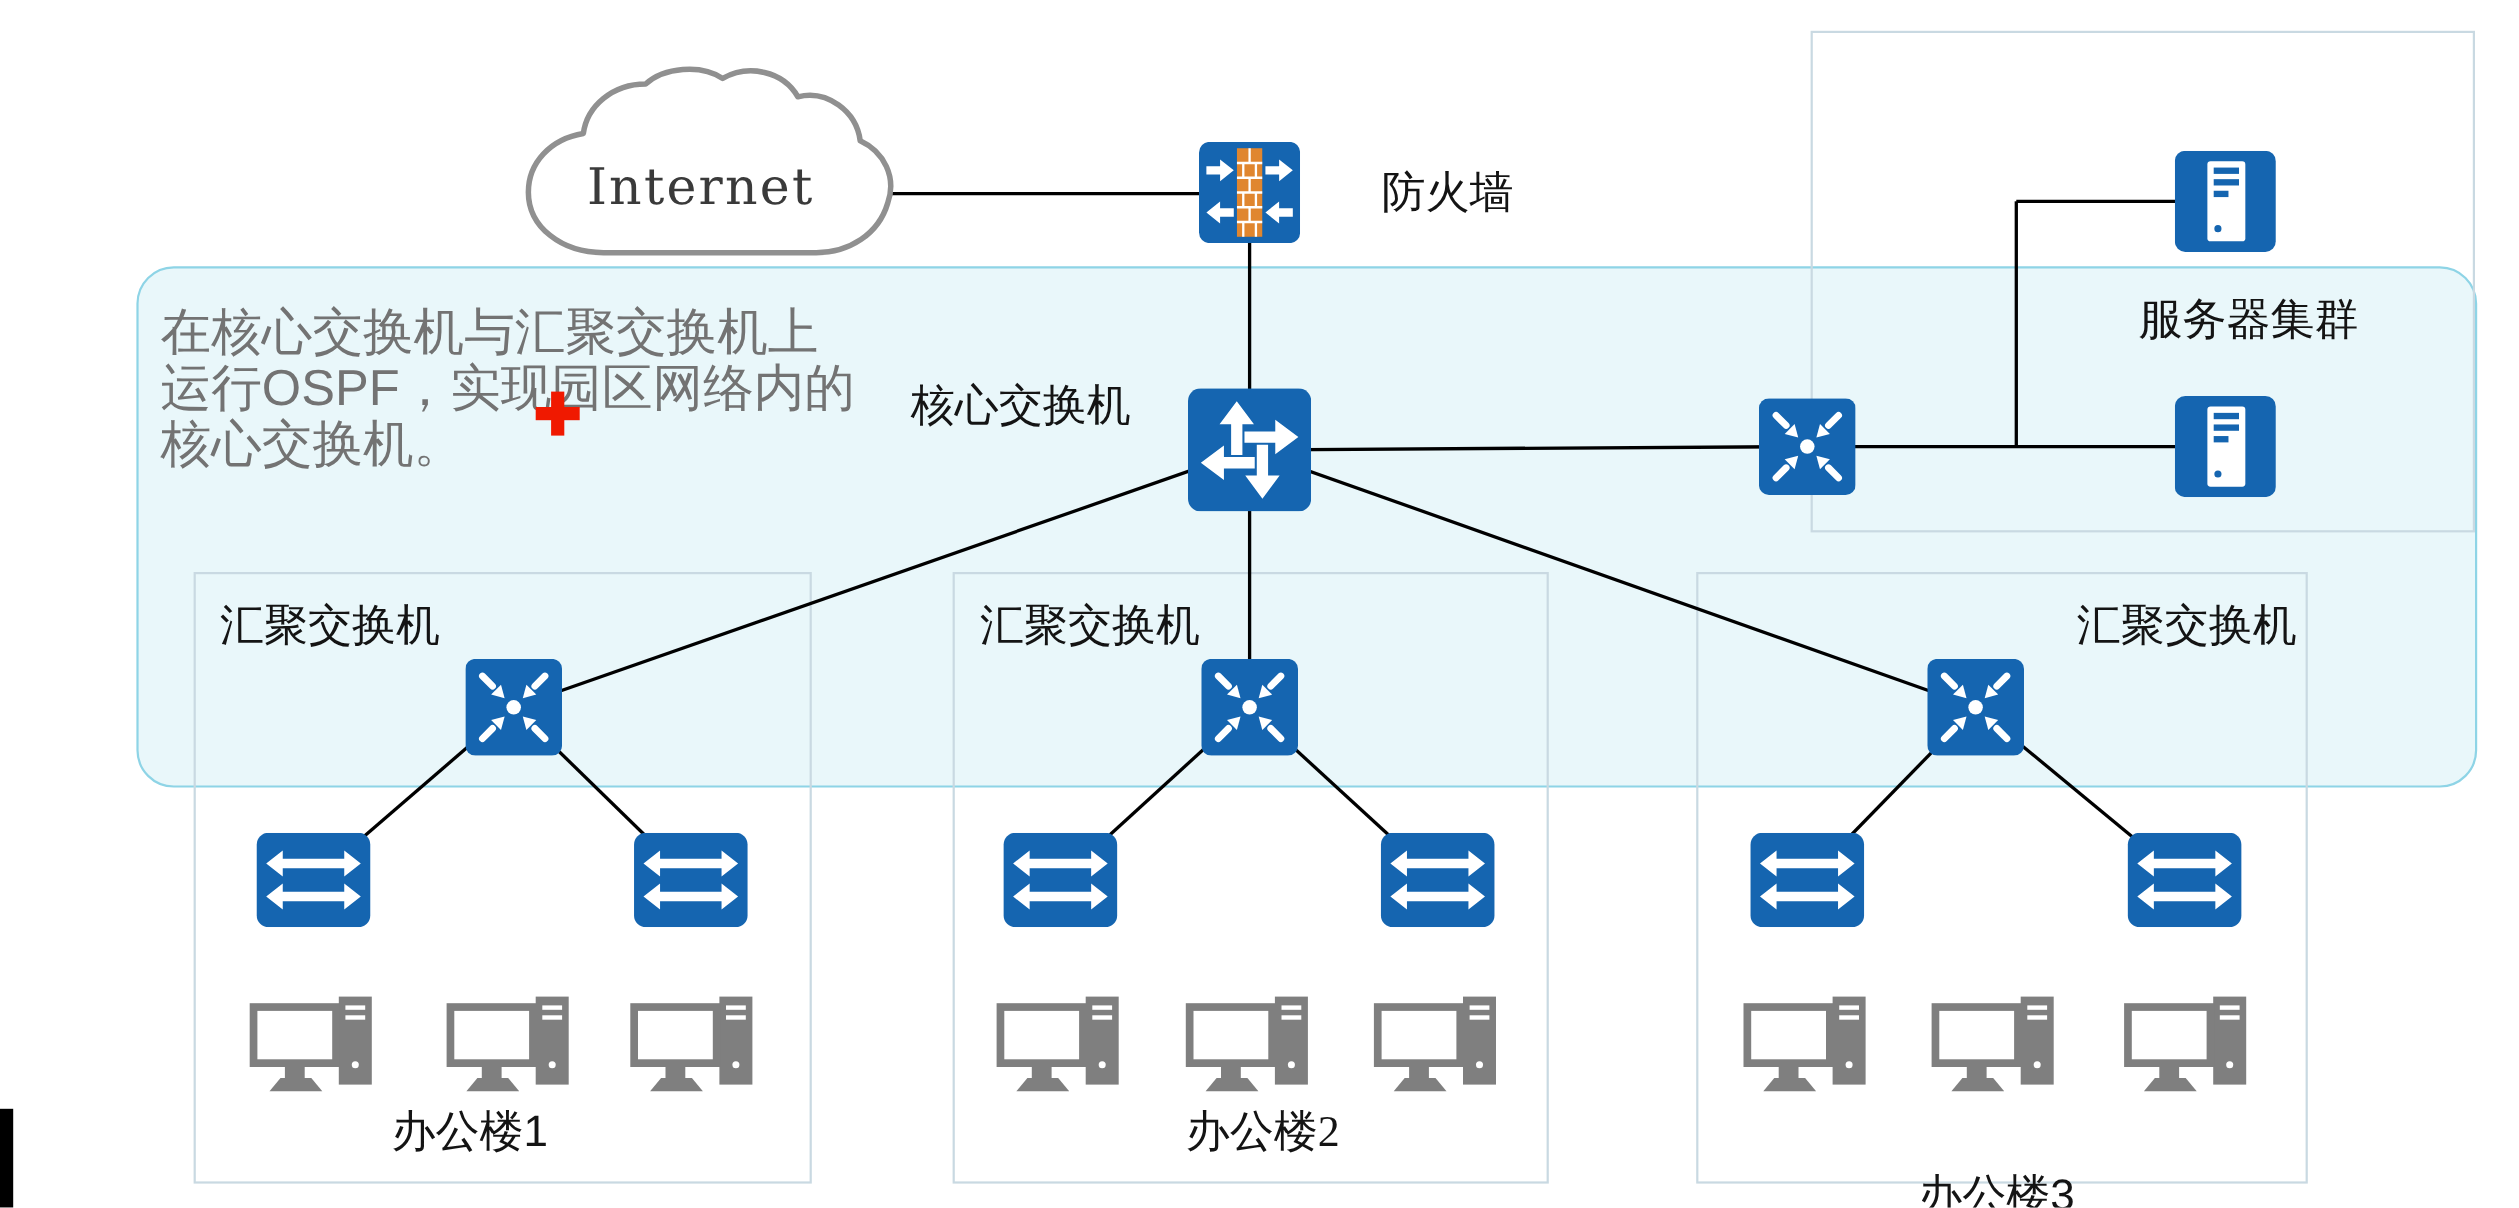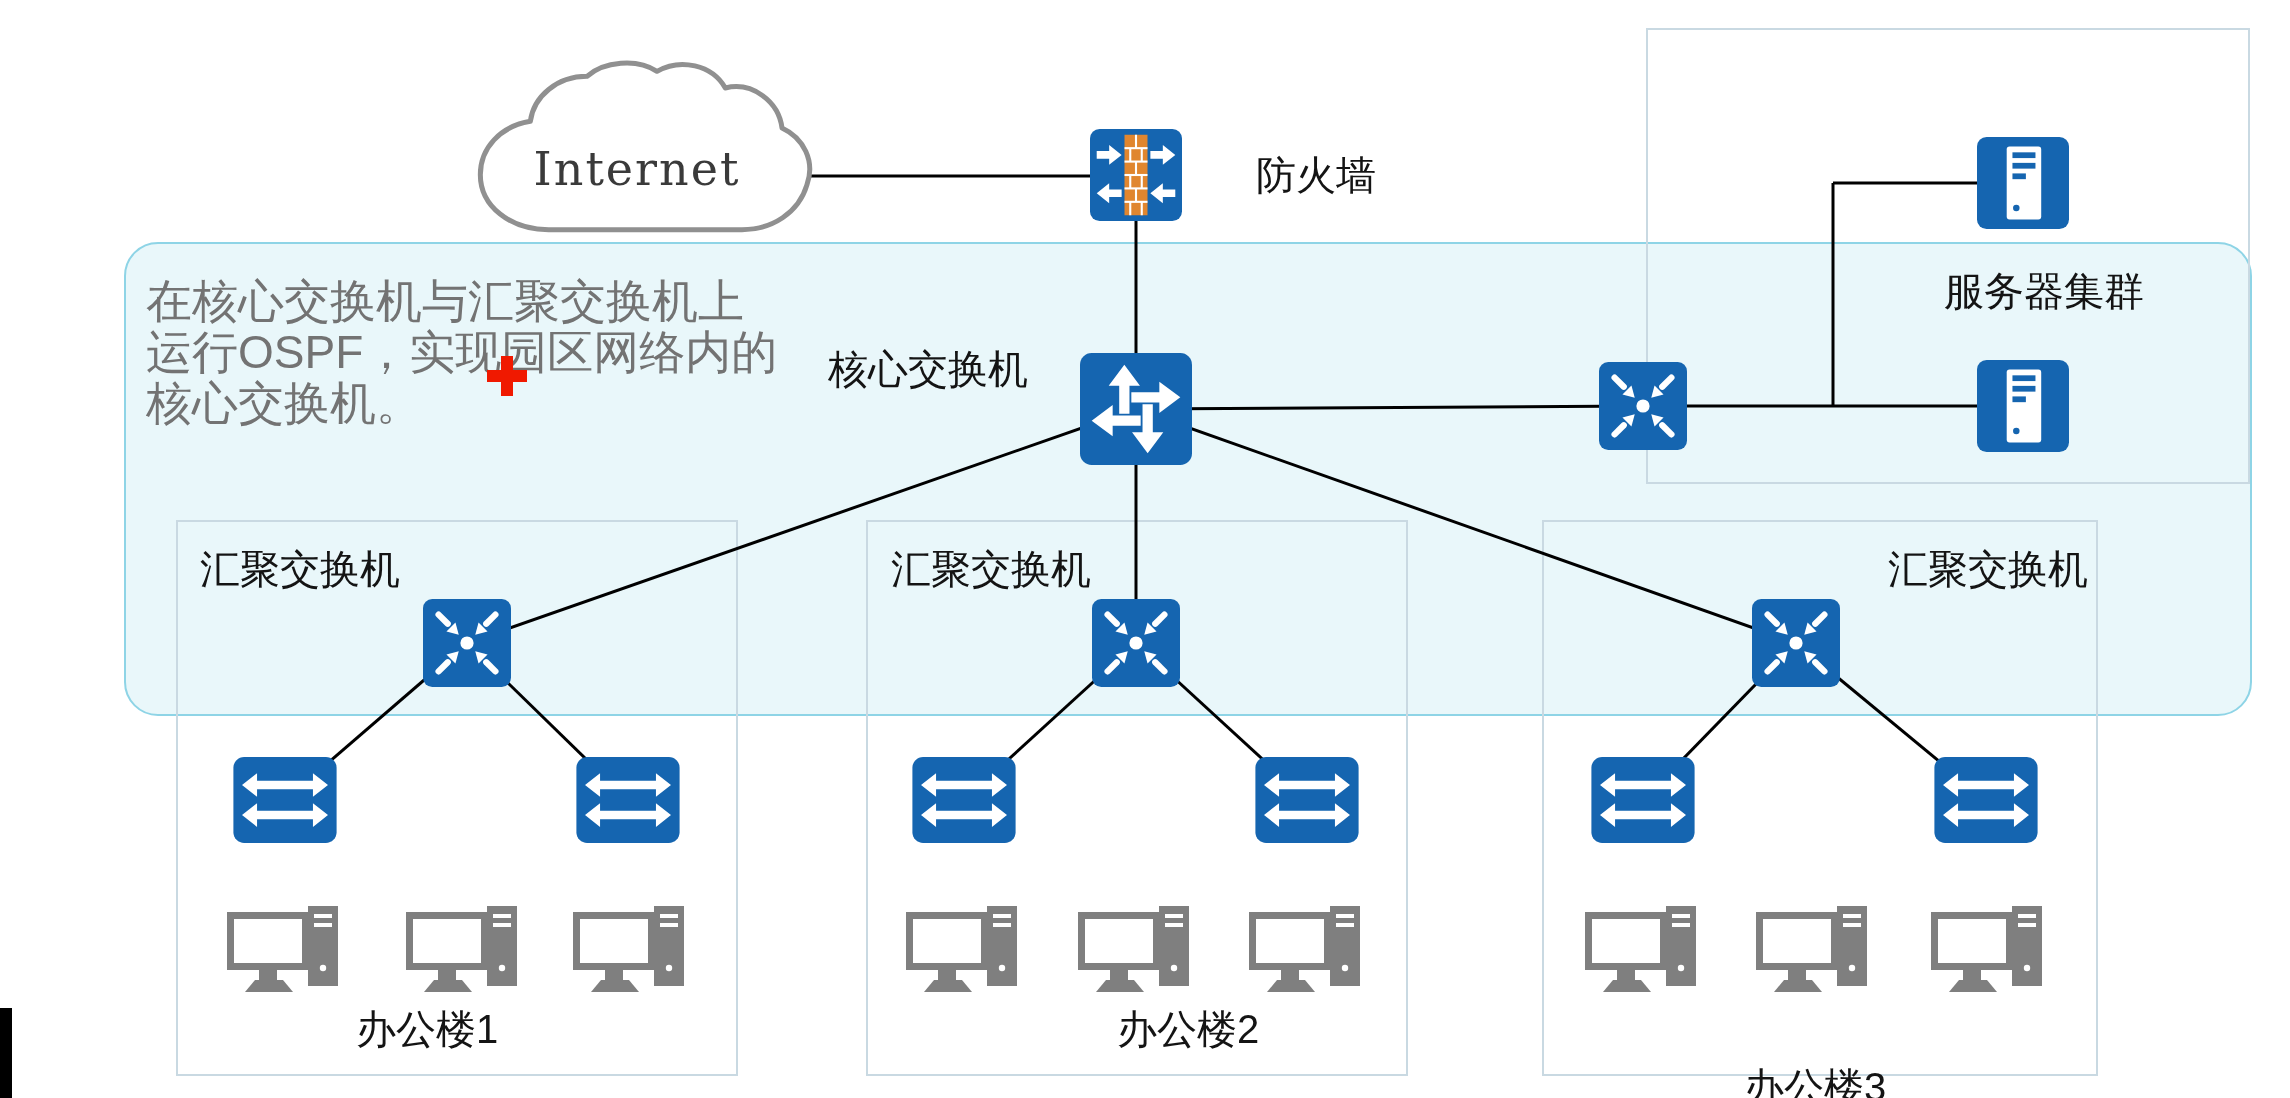--- a/index.html
+++ b/index.html
@@ -250,21 +250,21 @@
   <div class="node" style="left:1076px;top:904px;width:120px;height:92px;">
       <svg>
         <use href="#ic-pc"></use>
       </svg>
     </div>
   <div class="node" style="left:1247px;top:904px;width:120px;height:92px;">
       <svg>
         <use href="#ic-pc"></use>
       </svg>
     </div>
-  <div class="label center" style="left:1088px;top:1006px;">办公楼2</div>
+  <div class="label center" style="left:1048px;top:1006px;font-family:Liberation Serif, serif;">办公楼2</div>
 
   <div class="label" style="left:1888px;top:546px;">汇聚交换机</div>
   <div class="node" style="left:1752px;top:599px;width:88px;height:88px;">
       <svg>
         <use href="#ic-hub"></use>
       </svg>
     </div>
   <div class="node" style="left:1589px;top:757px;width:108px;height:86px;">
       <svg>
         <use href="#ic-switch"></use>

